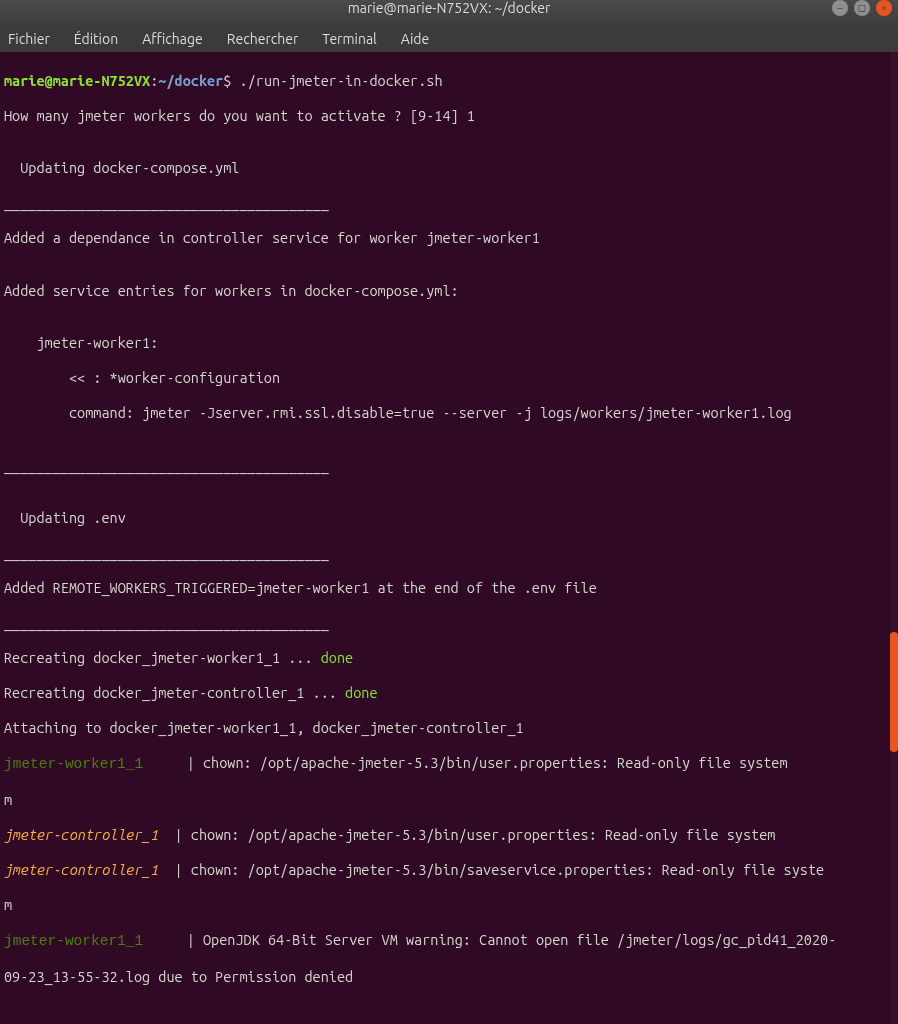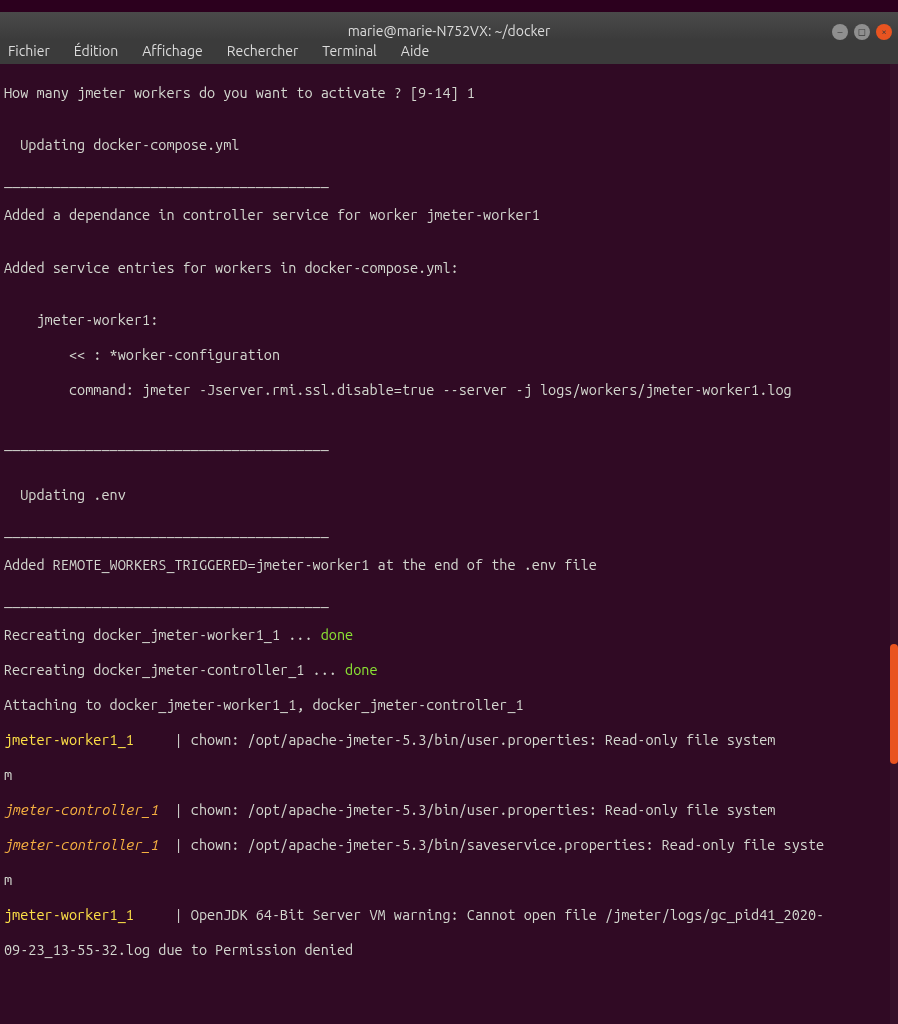--- a/index.html
+++ b/index.html
@@ -10,26 +10,25 @@
   height: 1024px;
   overflow: hidden;
   font-size: 14.5px;
   line-height: 17.5px;
 }
 .titlebar {
   background: linear-gradient(#4a4a4a, #3b3b3b);
   color: #dcdcdc;
   height: 28px;
   display: flex;
-  align-items: flex-end;
+  align-items: flex-start;
   justify-content: center;
   position: relative;
   font-family: Ubuntu, sans-serif;
   font-size: 14px;
-  margin-top: 12px;
 }
 .window-controls {
   position: absolute;
   right: 6px;
   display: flex;
   gap: 6px;
 }
 .wc {
   width: 16px; height: 16px; border-radius: 50%;
   display: flex; align-items: center; justify-content: center;
@@ -66,21 +65,21 @@
 }
 .scroll-thumb {
   position: absolute;
   right: 0; top: 580px; width: 8px; height: 120px;
   background: #e95420; border-radius: 4px;
 }
 .p-user { color: #8ae234; font-weight: bold; }
 .p-path { color: #729fcf; font-weight: bold; }
 .p-sym  { color: #d3d7cf; }
 .green  { color: #8ae234; }
-.cyan   { color: #fde047; }
+.cyan   { color: #4d7c0f; font-family: Liberation Mono, monospace; }
 .orange { color: #f5b041; font-style: italic; }
 .line { display: block; }
 </style>
 </head>
 <body>
 
 <div class="titlebar">
   <span>marie@marie-N752VX: ~/docker</span>
   <div class="window-controls">
     <div class="wc min">–</div>
@@ -92,20 +91,21 @@
 <div class="menubar">
   <span>Fichier</span>
   <span>Édition</span>
   <span>Affichage</span>
   <span>Rechercher</span>
   <span>Terminal</span>
   <span>Aide</span>
 </div>
 
 <div class="terminal">
+<span class="line"><span class="p-user">marie@marie-N752VX</span><span class="p-sym">:</span><span class="p-path">~/docker</span><span class="p-sym">$ </span><span>./run-jmeter-in-docker.sh</span></span>
 <span class="line">How many jmeter workers do you want to activate ? [9-14] 1</span>
 <span class="line"></span>
 <span class="line">  Updating docker-compose.yml</span>
 <span class="line">________________________________________</span>
 <span class="line">Added a dependance in controller service for worker jmeter-worker1</span>
 <span class="line"></span>
 <span class="line">Added service entries for workers in docker-compose.yml:</span>
 <span class="line"></span>
 <span class="line">    jmeter-worker1:</span>
 <span class="line">        &lt;&lt; : *worker-configuration</span>

